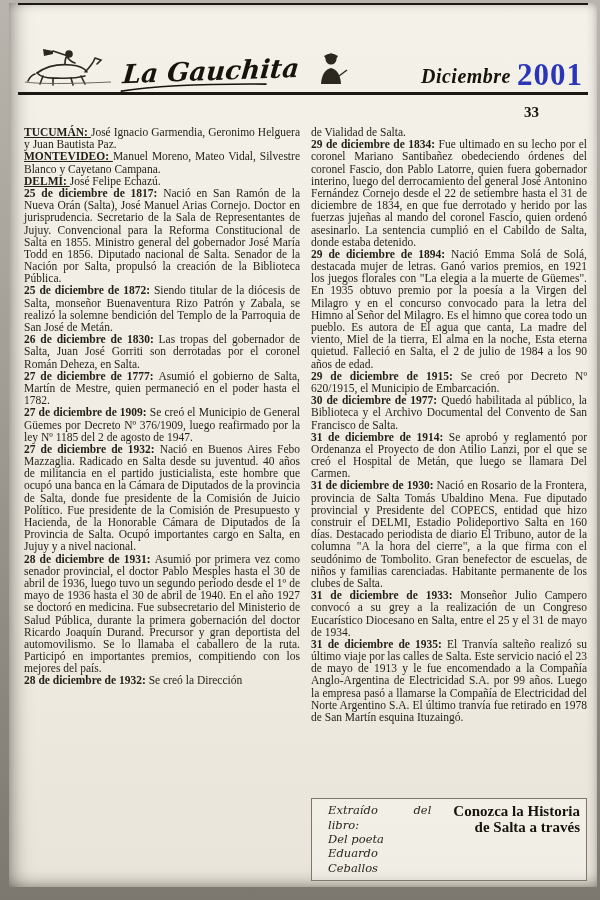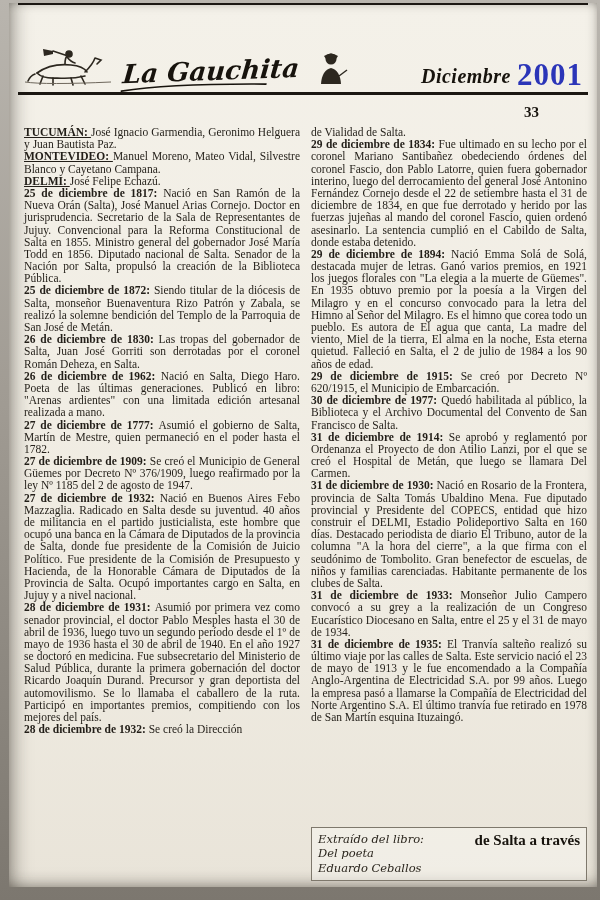--- a/index.html
+++ b/index.html
@@ -45,21 +45,21 @@
   .col{
     width:50%;text-align:justify;font-size:11.5px;line-height:1.06;
     color:#221e18;hyphens:auto;-webkit-hyphens:auto;
   }
   .col-right{display:flex;flex-direction:column;}
   .entry{margin:0;}
   .lead{font-weight:bold;font-family:Liberation Serif, serif;}
   .lead.u{text-decoration:underline;}
   .extract-box{
     margin-top:auto;border:1px solid #7e786c;background:rgba(255,255,252,.35);
-    padding:4px 6px 5px 6px;display:flex;gap:6px;align-items:stretch;
+    padding:4px 6px 5px 16px;display:flex;gap:6px;align-items:stretch;
   }
   .extract-left{
     width:42%;display:flex;flex-direction:column;justify-content:space-between;
     font-family:"DejaVu Serif", serif;font-style:italic;font-size:11.5px;
     color:#2a251d;line-height:1.25;
   }
   .extract-right{
     width:58%;text-align:right;font-weight:bold;font-size:15px;line-height:1.08;
     color:#17130d;font-family:"Liberation Serif", serif;
   }
@@ -122,21 +122,20 @@
 
   <div class="content">
 
     <div class="col" id="col-left">
         <p class="entry"><span class="lead u">TUCUMÁN: </span>José Ignacio Garmendia, Geronimo Helguera y Juan Bautista Paz.</p>
         <p class="entry"><span class="lead u">MONTEVIDEO: </span>Manuel Moreno, Mateo Vidal, Silvestre Blanco y Cayetano Campana.</p>
         <p class="entry"><span class="lead u">DELMI: </span>José Felipe Echazú.</p>
         <p class="entry"><span class="lead">25 de diciembre de 1817: </span>Nació en San Ramón de la Nueva Orán (Salta), José Manuel Arias Cornejo. Doctor en jurisprudencia. Secretario de la Sala de Representantes de Jujuy. Convencional para la Reforma Constitucional de Salta en 1855. Ministro general del gobernador José María Todd en 1856. Diputado nacional de Salta. Senador de la Nación por Salta, propulsó la creación de la Biblioteca Pública.</p>
         <p class="entry"><span class="lead">25 de diciembre de 1872: </span>Siendo titular de la diócesis de Salta, monseñor Buenaventura Rizo Patrón y Zabala, se realizó la solemne bendición del Templo de la Parroquia de San José de Metán.</p>
         <p class="entry"><span class="lead">26 de diciembre de 1830: </span>Las tropas del gobernador de Salta, Juan José Gorriti son derrotadas por el coronel Román Deheza, en Salta.</p>
-        <p class="entry"><span class="lead">26 de diciembre de 1962: </span>Nació en Salta, Diego Haro. Poeta de las últimas generaciones. Publicó en libro: "Arenas ardientes" con una limitada edición artesanal realizada a mano.</p>
         <p class="entry"><span class="lead">27 de diciembre de 1777: </span>Asumió el gobierno de Salta, Martín de Mestre, quien permaneció en el poder hasta el 1782.</p>
         <p class="entry"><span class="lead">27 de diciembre de 1909: </span>Se creó el Municipio de General Güemes por Decreto Nº 376/1909, luego reafirmado por la ley Nº 1185 del 2 de agosto de 1947.</p>
         <p class="entry"><span class="lead">27 de diciembre de 1932: </span>Nació en Buenos Aires Febo Mazzaglia. Radicado en Salta desde su juventud. 40 años de militancia en el partido justicialista, este hombre que ocupó una banca en la Cámara de Diputados de la provincia de Salta, donde fue presidente de la Comisión de Juicio Político. Fue presidente de la Comisión de Presupuesto y Hacienda, de la Honorable Cámara de Diputados de la Provincia de Salta. Ocupó importantes cargo en Salta, en Jujuy y a nivel nacional.</p>
         <p class="entry"><span class="lead">28 de diciembre de 1931: </span>Asumió por primera vez como senador provincial, el doctor Pablo Mesples hasta el 30 de abril de 1936, luego tuvo un segundo período desde el 1º de mayo de 1936 hasta el 30 de abril de 1940. En el año 1927 se doctoró en medicina. Fue subsecretario del Ministerio de Salud Pública, durante la primera gobernación del doctor Ricardo Joaquín Durand. Precursor y gran deportista del automovilismo. Se lo llamaba el caballero de la ruta. Participó en importantes premios, compitiendo con los mejores del país.</p>
         <p class="entry"><span class="lead">28 de diciembre de 1932: </span>Se creó la Dirección</p>
       </div>
 
     <div class="col col-right">
       <div id="col-right">
           <p class="entry">de Vialidad de Salta.</p>
@@ -150,19 +149,20 @@
           <p class="entry"><span class="lead">31 de diciembre de 1935: </span>El Tranvía salteño realizó su último viaje por las calles de Salta. Este servicio nació el 23 de mayo de 1913 y le fue encomendado a la Compañía Anglo-Argentina de Electricidad S.A. por 99 años. Luego la empresa pasó a llamarse la Compañía de Electricidad del Norte Argentino S.A. El último tranvía fue retirado en 1978 de San Martín esquina Ituzaingó.</p>
         </div>
 
       <div class="extract-box">
         <div class="extract-left">
           <span>Extraído del libro:</span>
           <span>Del poeta</span>
           <span>Eduardo Ceballos</span>
         </div>
         <div class="extract-right">
+          <div>Conozca la Historia</div>
           <div>de Salta a través</div>
         </div>
       </div>
     </div>
 
   </div>
 </div>
 
 </body></html>

